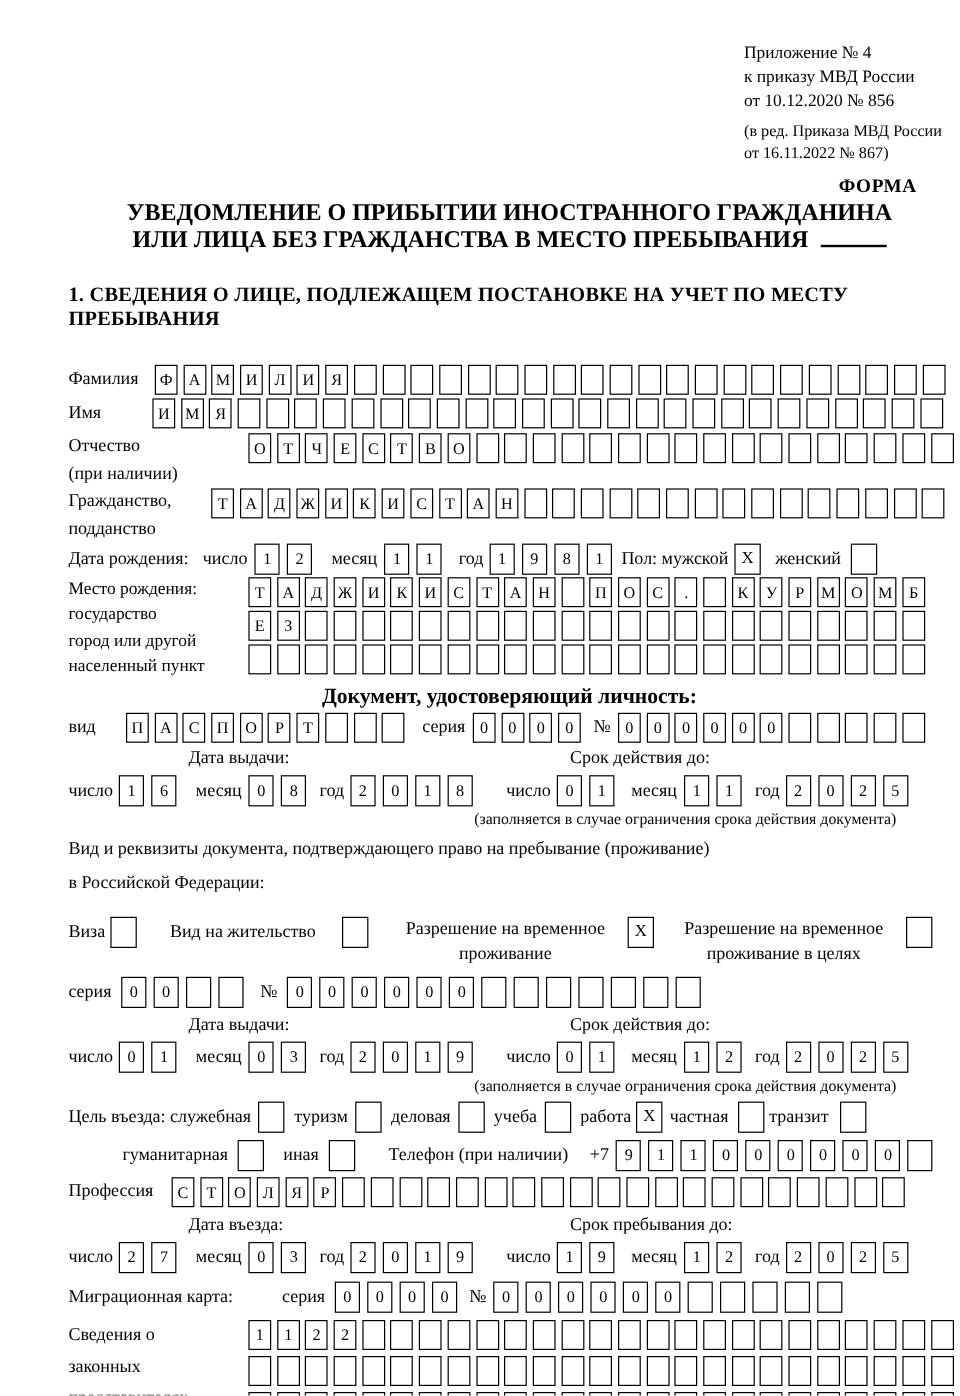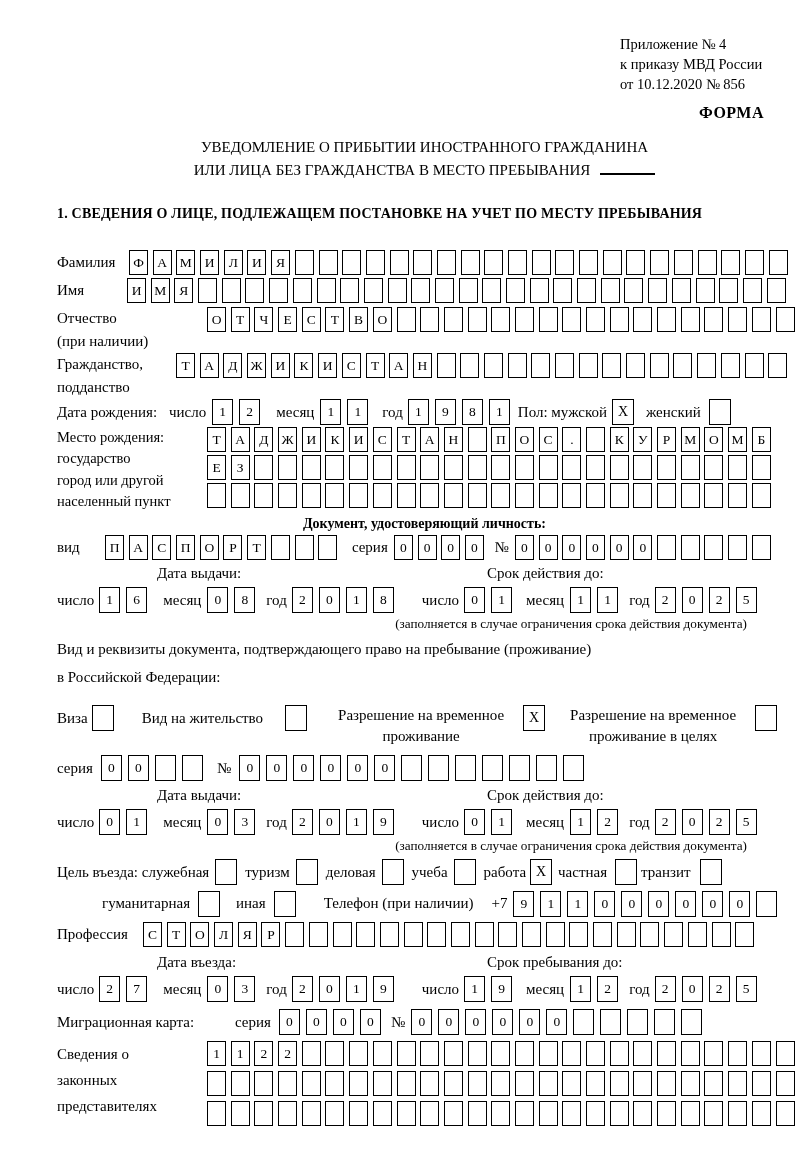--- a/index.html
+++ b/index.html
@@ -4,52 +4,56 @@
 <style>
   html,body{margin:0;padding:0;background:#fff;}
   body{width:800px;height:1163px;overflow:hidden;color:#000;
        font-family:"Liberation Serif","DejaVu Serif",serif;}
   .page{position:relative;width:800px;height:1163px;box-sizing:border-box;
         padding:34px 8px 0 57px;}
   
   .appendix{margin-left:563px;font-size:14.5px;line-height:20px;}
   .appendix2{margin-left:563px;font-size:13.5px;line-height:19px;margin-top:5px;}
   .forma{text-align:right;padding-right:28px;font-weight:bold;font-size:16px;margin-top:10px;letter-spacing:.5px;}
-  .title{text-align:center;font-weight:normal;font-size:15px;line-height:23px;margin-top:14px;}
+  .title{text-align:center;font-weight:bold;font-size:20px;line-height:23px;margin-top:1px;}
   .title-ul{display:inline-block;width:55px;border-bottom:2px solid #000;height:14px;margin-left:10px;}
-  .section{font-weight:bold;font-size:14px;margin-top:24px;letter-spacing:.2px;}
+  .section{font-weight:bold;font-size:17px;margin-top:24px;letter-spacing:.2px;}
   
   .row{display:flex;align-items:flex-start;}
   .lb{font-size:15px;line-height:25px;white-space:nowrap;flex:0 0 auto;}
   .lb2{font-size:15px;line-height:23px;flex:0 0 auto;}
   .cells{display:flex;flex:0 0 auto;}
   .cell{flex:0 0 auto;width:19px;height:25px;box-sizing:border-box;border:1.6px solid #000;
         margin-right:4.7px;display:flex;align-items:center;justify-content:center;
         font-size:13.5px;background:#fff;}
   .wide .cell{width:21px;height:26px;margin-right:6px;}
   .cb{flex:0 0 auto;width:22px;height:26px;box-sizing:border-box;border:1.6px solid #000;
       display:inline-flex;align-items:center;justify-content:center;font-size:14px;background:#fff;}
   .note{font-size:13.2px;text-align:right;padding-right:45px;line-height:18px;}
   .hdr-row{position:relative;height:20px;font-size:15px;}
   .hdr-row span{position:absolute;top:0;white-space:nowrap;}
   .hdr-left{left:100px;}
-  .hdr-right{left:430px;}
+  .hdr-right{left:418px;}
   .center2{text-align:center;font-size:15px;line-height:21px;flex:0 0 auto;}
-  .doc-heading{text-align:center;font-weight:bold;font-size:14px;margin-top:4px;}
+  .doc-heading{text-align:center;font-weight:bold;font-size:18px;margin-top:4px;}
   .text-line{font-size:15px;line-height:24px;}
 </style>
 </head>
 <body>
 
 <div class="page">
 
   <div class="appendix">
     <div>Приложение № 4</div>
     <div>к приказу МВД России</div>
     <div>от 10.12.2020 № 856</div>
+  </div>
+  <div class="appendix2">
+    <div>(в ред. Приказа МВД России</div>
+    <div>от 16.11.2022 № 867)</div>
   </div>
 
   <div class="forma">ФОРМА</div>
 
   <div class="title">
     <div>УВЕДОМЛЕНИЕ О ПРИБЫТИИ ИНОСТРАННОГО ГРАЖДАНИНА</div>
     <div><span>ИЛИ ЛИЦА БЕЗ ГРАЖДАНСТВА В МЕСТО ПРЕБЫВАНИЯ</span><span class="title-ul"></span></div>
   </div>
 
   <div class="section">1. СВЕДЕНИЯ О ЛИЦЕ, ПОДЛЕЖАЩЕМ ПОСТАНОВКЕ НА УЧЕТ ПО МЕСТУ ПРЕБЫВАНИЯ</div>
@@ -483,21 +487,21 @@
     <span class="cb" style="margin-left:6px"></span>
     <span class="lb" style="margin-left:8px">учеба</span>
     <span class="cb" style="margin-left:6px"></span>
     <span class="lb" style="margin-left:8px">работа</span>
     <span class="cb" style="margin-left:4px">X</span>
     <span class="lb" style="margin-left:6px">частная</span>
     <span class="cb" style="margin-left:8px"></span>
     <span class="lb" style="margin-left:4px">транзит</span>
     <span class="cb" style="margin-left:10px"></span>
   </div>
-  <div class="row" style="margin-top:6px;">
+  <div class="row" style="margin-top:6px;align-items:center">
     <span class="lb" style="margin-left:45px">гуманитарная</span>
     <span class="cb" style="margin-left:8px"></span>
     <span class="lb" style="margin-left:16px">иная</span>
     <span class="cb" style="margin-left:8px"></span>
     <span class="lb" style="margin-left:28px">Телефон (при наличии)</span>
     <span class="lb" style="margin-left:18px;margin-right:6px">+7</span>
     <span class="cells wide">
         <span class="cell">9</span>
         <span class="cell">1</span>
         <span class="cell">1</span>

